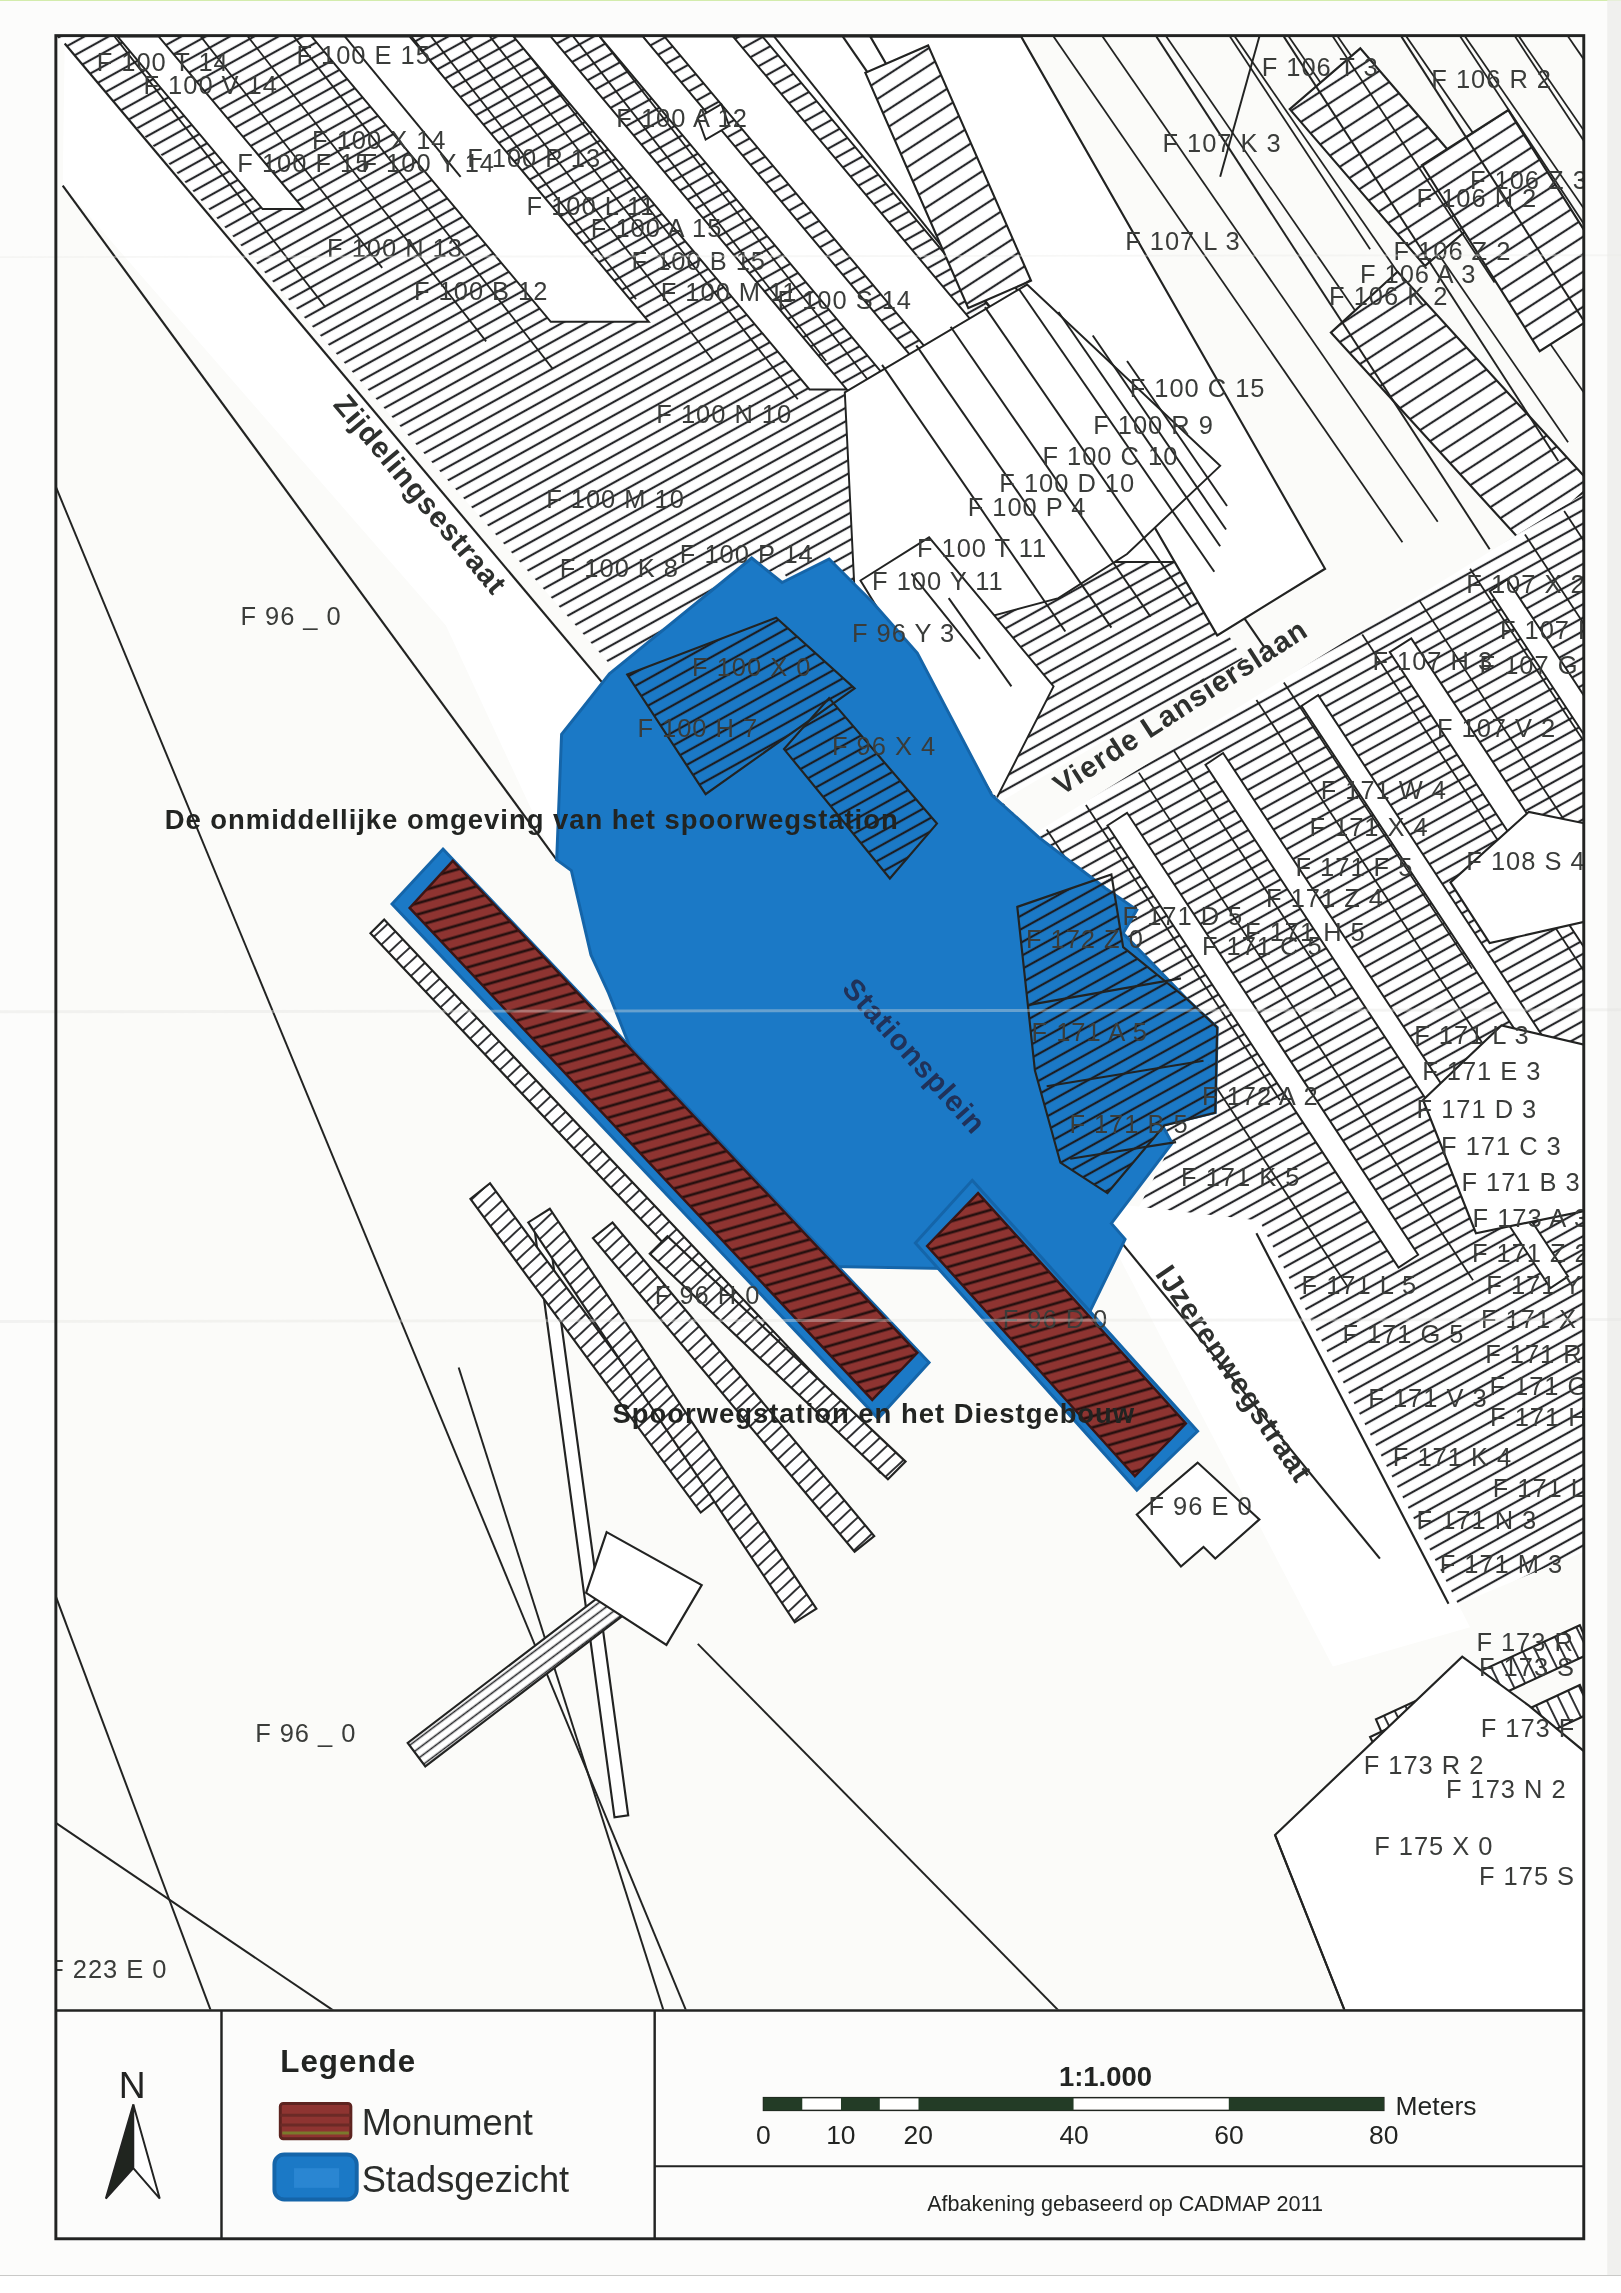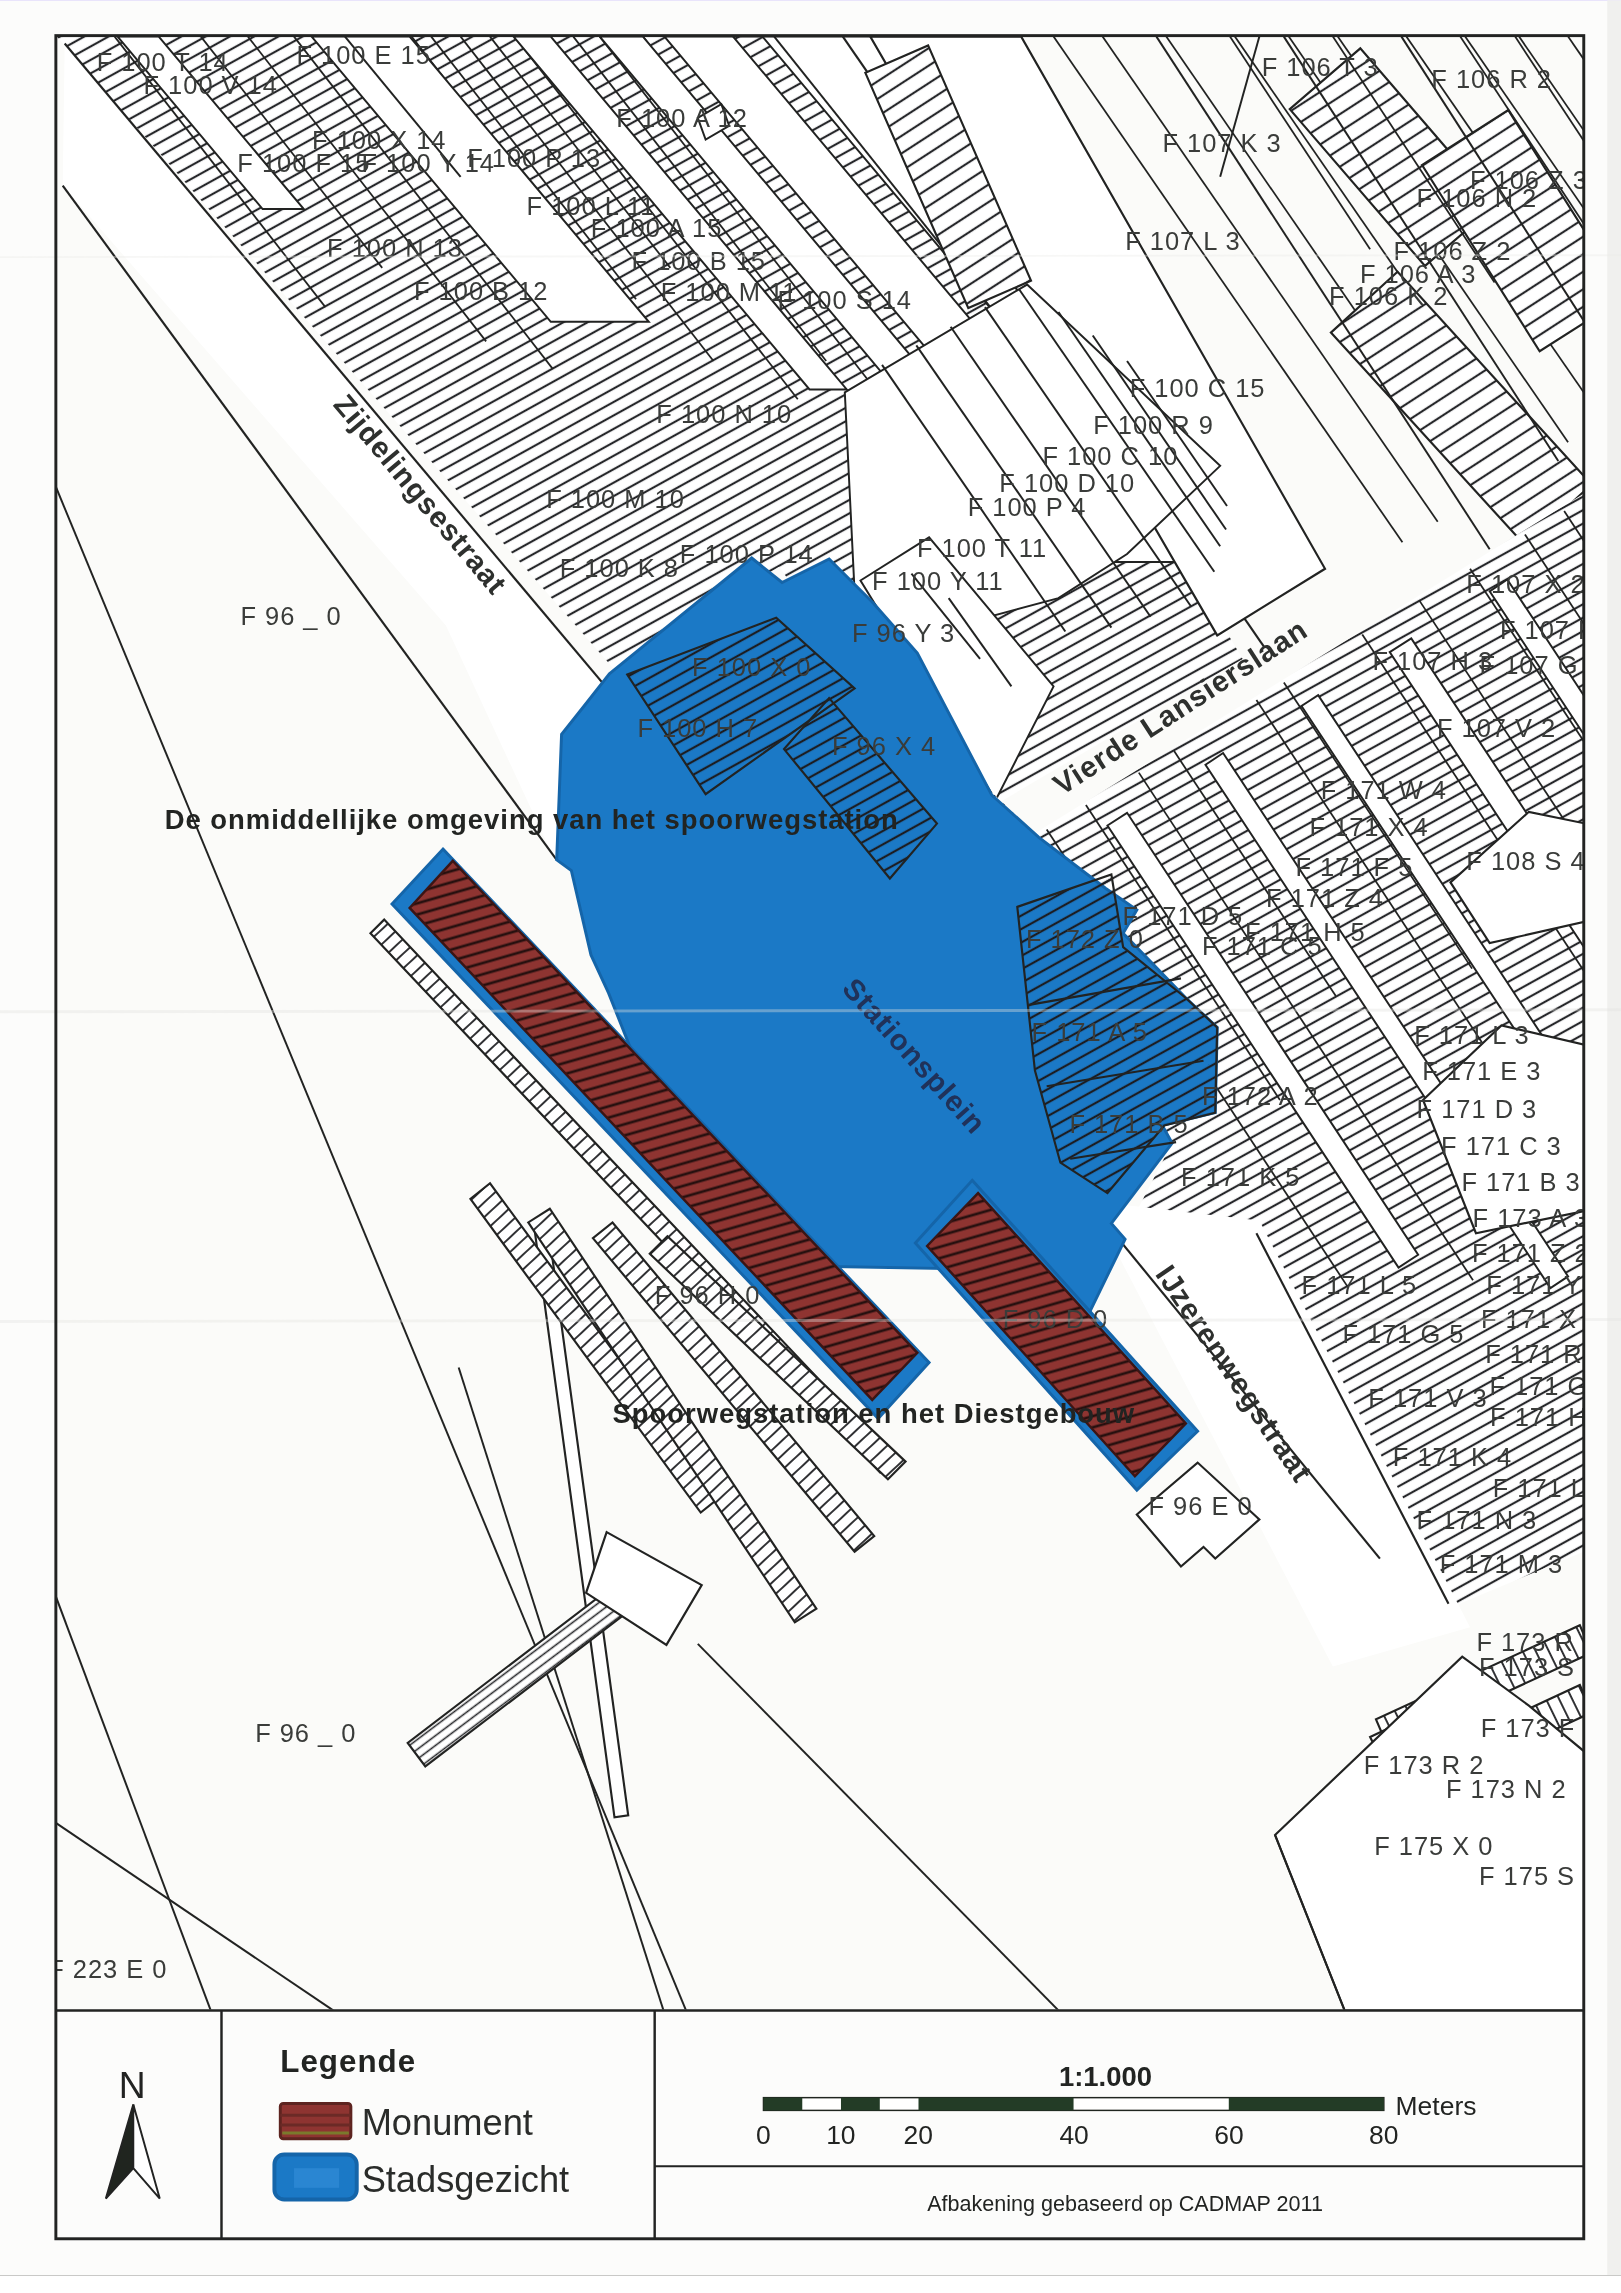--- a/index.html
+++ b/index.html
@@ -1,14 +1,14 @@
 <!DOCTYPE html>
 <html><head><meta charset="utf-8"><style>
 html,body{margin:0;padding:0;background:#fff}
-.page{position:relative;width:1621px;height:2276px;background:#c4b5fd;overflow:hidden;font-family:"Liberation Sans",sans-serif}
+.page{position:relative;width:1621px;height:2276px;background:#84cc16;overflow:hidden;font-family:"Liberation Sans",sans-serif}
 </style></head><body>
 <div class="page">
 <svg width="1621" height="2294" viewBox="0 0 1654 2340" xmlns="http://www.w3.org/2000/svg" font-family="Liberation Sans, sans-serif">
 <defs>
 <pattern id="hUL" patternUnits="userSpaceOnUse" width="12" height="12" patternTransform="rotate(-29)">
 <rect width="12" height="12" fill="white"></rect>
           <path d="M0 2 H12" stroke="#26272a" stroke-width="2.2"></path>
         </pattern>
 <pattern id="hUL2" patternUnits="userSpaceOnUse" width="15" height="15" patternTransform="rotate(-33)">
 <rect width="15" height="15" fill="white"></rect>

